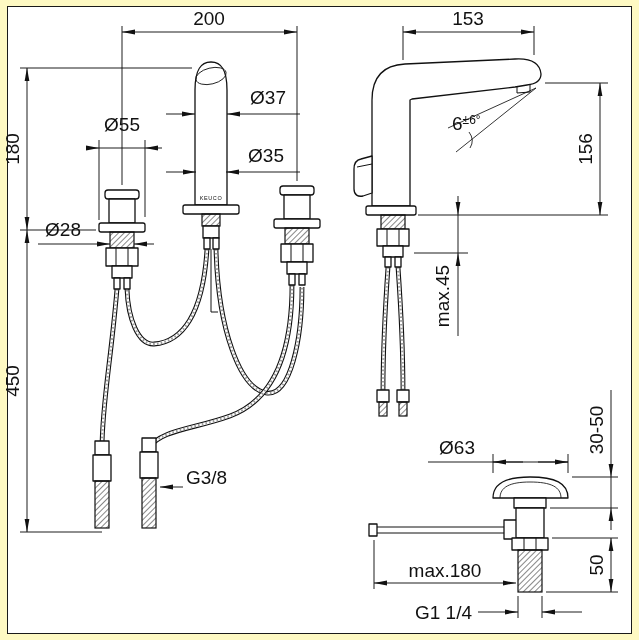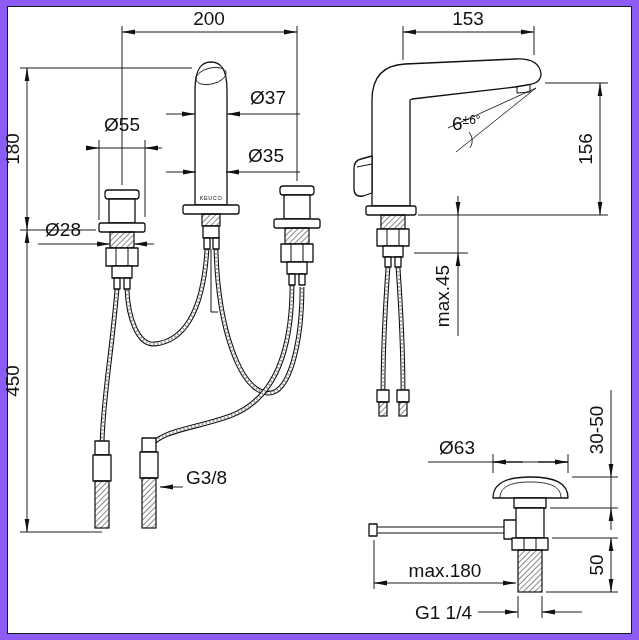--- a/index.html
+++ b/index.html
@@ -1,16 +1,16 @@
 <!DOCTYPE html>
 <html><head>
 <meta charset="utf-8">
 <style>
   html,body{margin:0;padding:0;background:#fff;}
-  .sheet{margin:0;width:639px;height:640px;position:relative;background:#8b5cf6;overflow:hidden;}
+  .sheet{margin:0;width:639px;height:640px;position:relative;background:#fef9c3;overflow:hidden;}
   svg{display:block;}
   svg text{font-family:"Liberation Sans","DejaVu Sans",sans-serif;fill:#111;}
   .dim{font-size:19px;}
   .dim-s{font-size:12px;}
   .brand{font-size:5.5px;letter-spacing:.6px;}
   .ol1{fill:none;stroke:#111;stroke-width:1;}
   .part{fill:#fff;stroke:#111;stroke-width:1.3;stroke-linejoin:round;}
   .thr{fill:url(#hatch);stroke:#111;stroke-width:1.2;}
   .dl{fill:none;stroke:#111;stroke-width:.95;}
   .tl{fill:none;stroke:#111;stroke-width:.85;}

